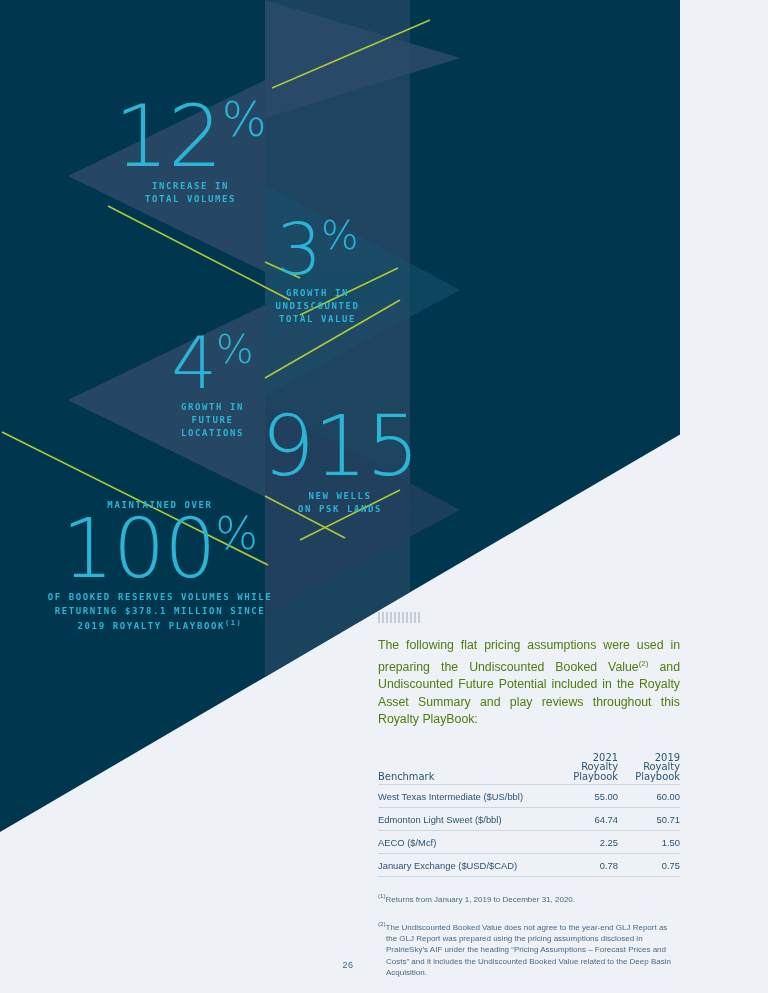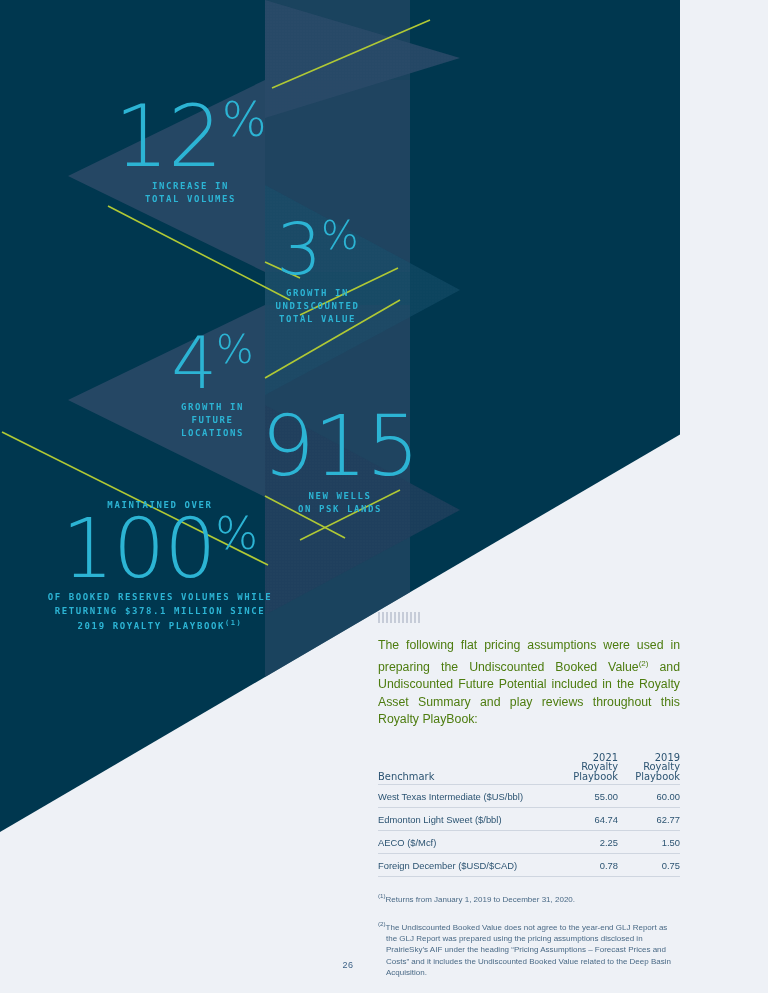--- a/index.html
+++ b/index.html
@@ -238,29 +238,29 @@
       </thead>
       <tbody id="tbody">
           <tr>
             <td>West Texas Intermediate ($US/bbl)</td>
             <td class="n">55.00</td>
             <td class="n">60.00</td>
           </tr>
           <tr>
             <td>Edmonton Light Sweet ($/bbl)</td>
             <td class="n">64.74</td>
-            <td class="n">62.77</td>
+            <td class="n">50.71</td>
           </tr>
           <tr>
             <td>AECO ($/Mcf)</td>
             <td class="n">2.25</td>
             <td class="n">1.50</td>
           </tr>
           <tr>
-            <td>Foreign December ($USD/$CAD)</td>
+            <td>January Exchange ($USD/$CAD)</td>
             <td class="n">0.78</td>
             <td class="n">0.75</td>
           </tr>
         </tbody>
     </table>
 
     <div id="footnotes">
         <div class="fn"><sup>(1)</sup><span>Returns from January 1, 2019 to December 31, 2020.</span></div>
         <div class="fn indent"><sup>(2)</sup><span>The Undiscounted Booked Value does not agree to the year-end GLJ Report as the GLJ Report was prepared using the pricing assumptions disclosed in PrairieSky’s AIF under the heading “Pricing Assumptions – Forecast Prices and Costs” and it includes the Undiscounted Booked Value related to the Deep Basin Acquisition.</span></div>
       </div>

